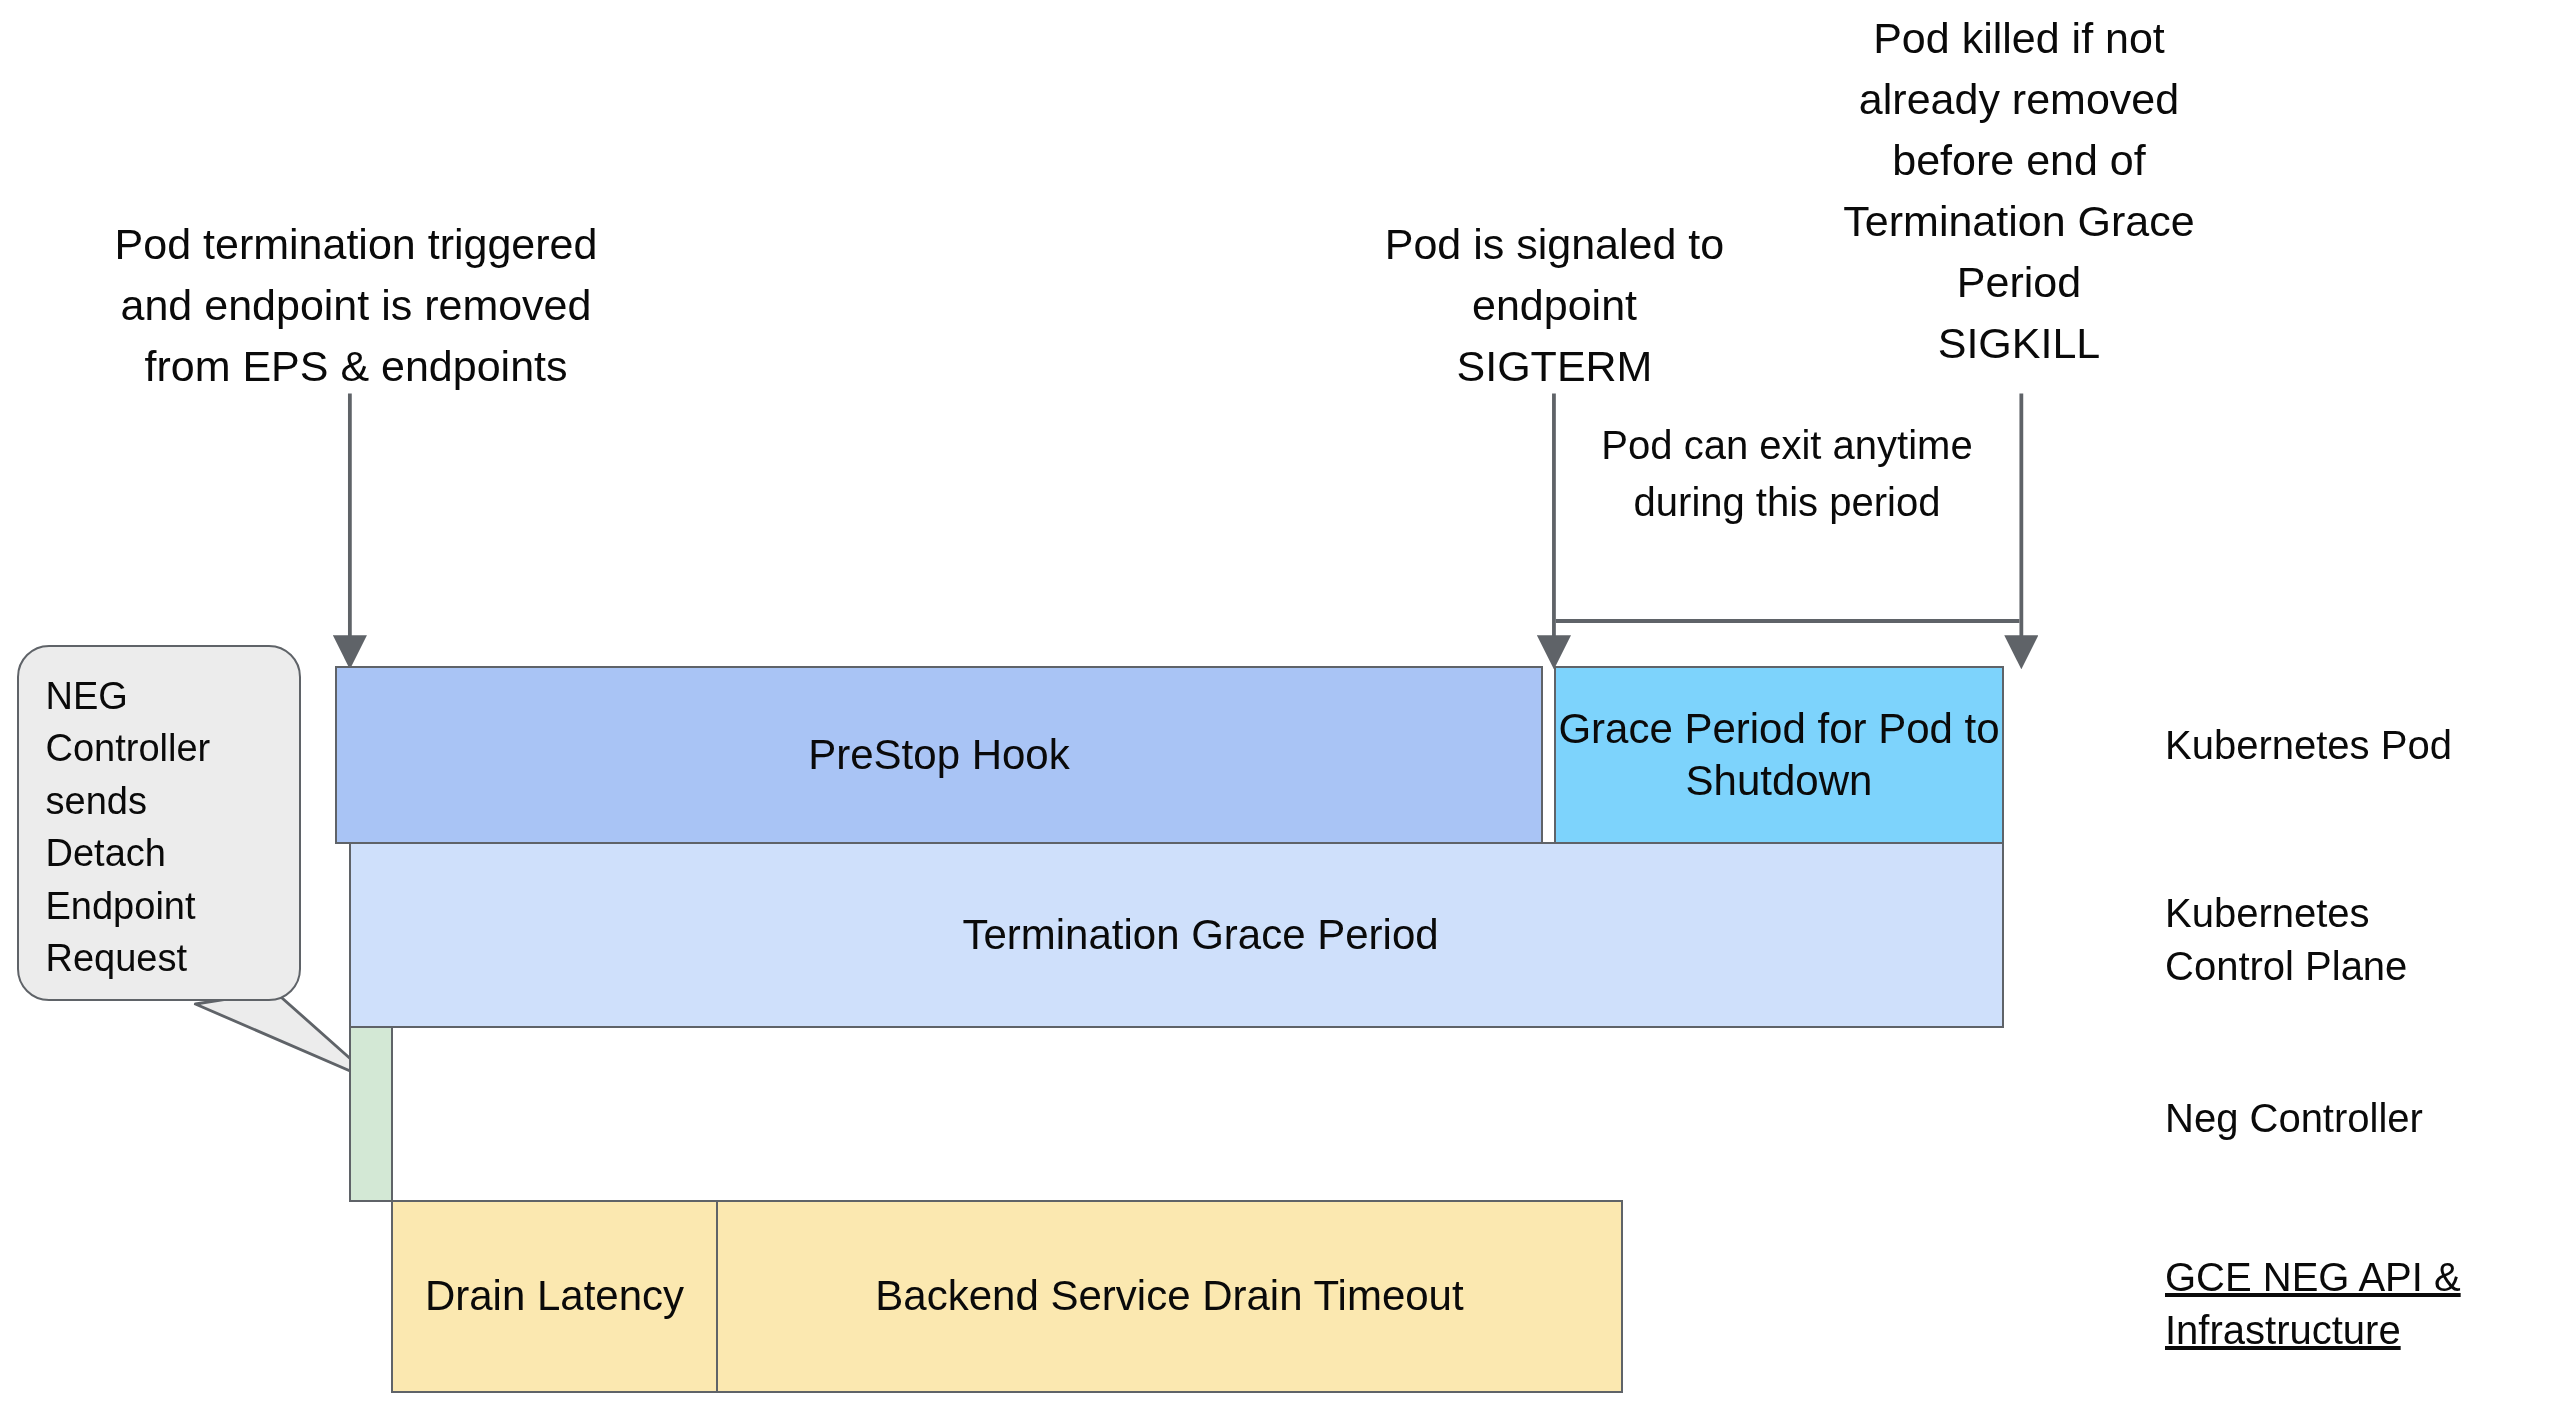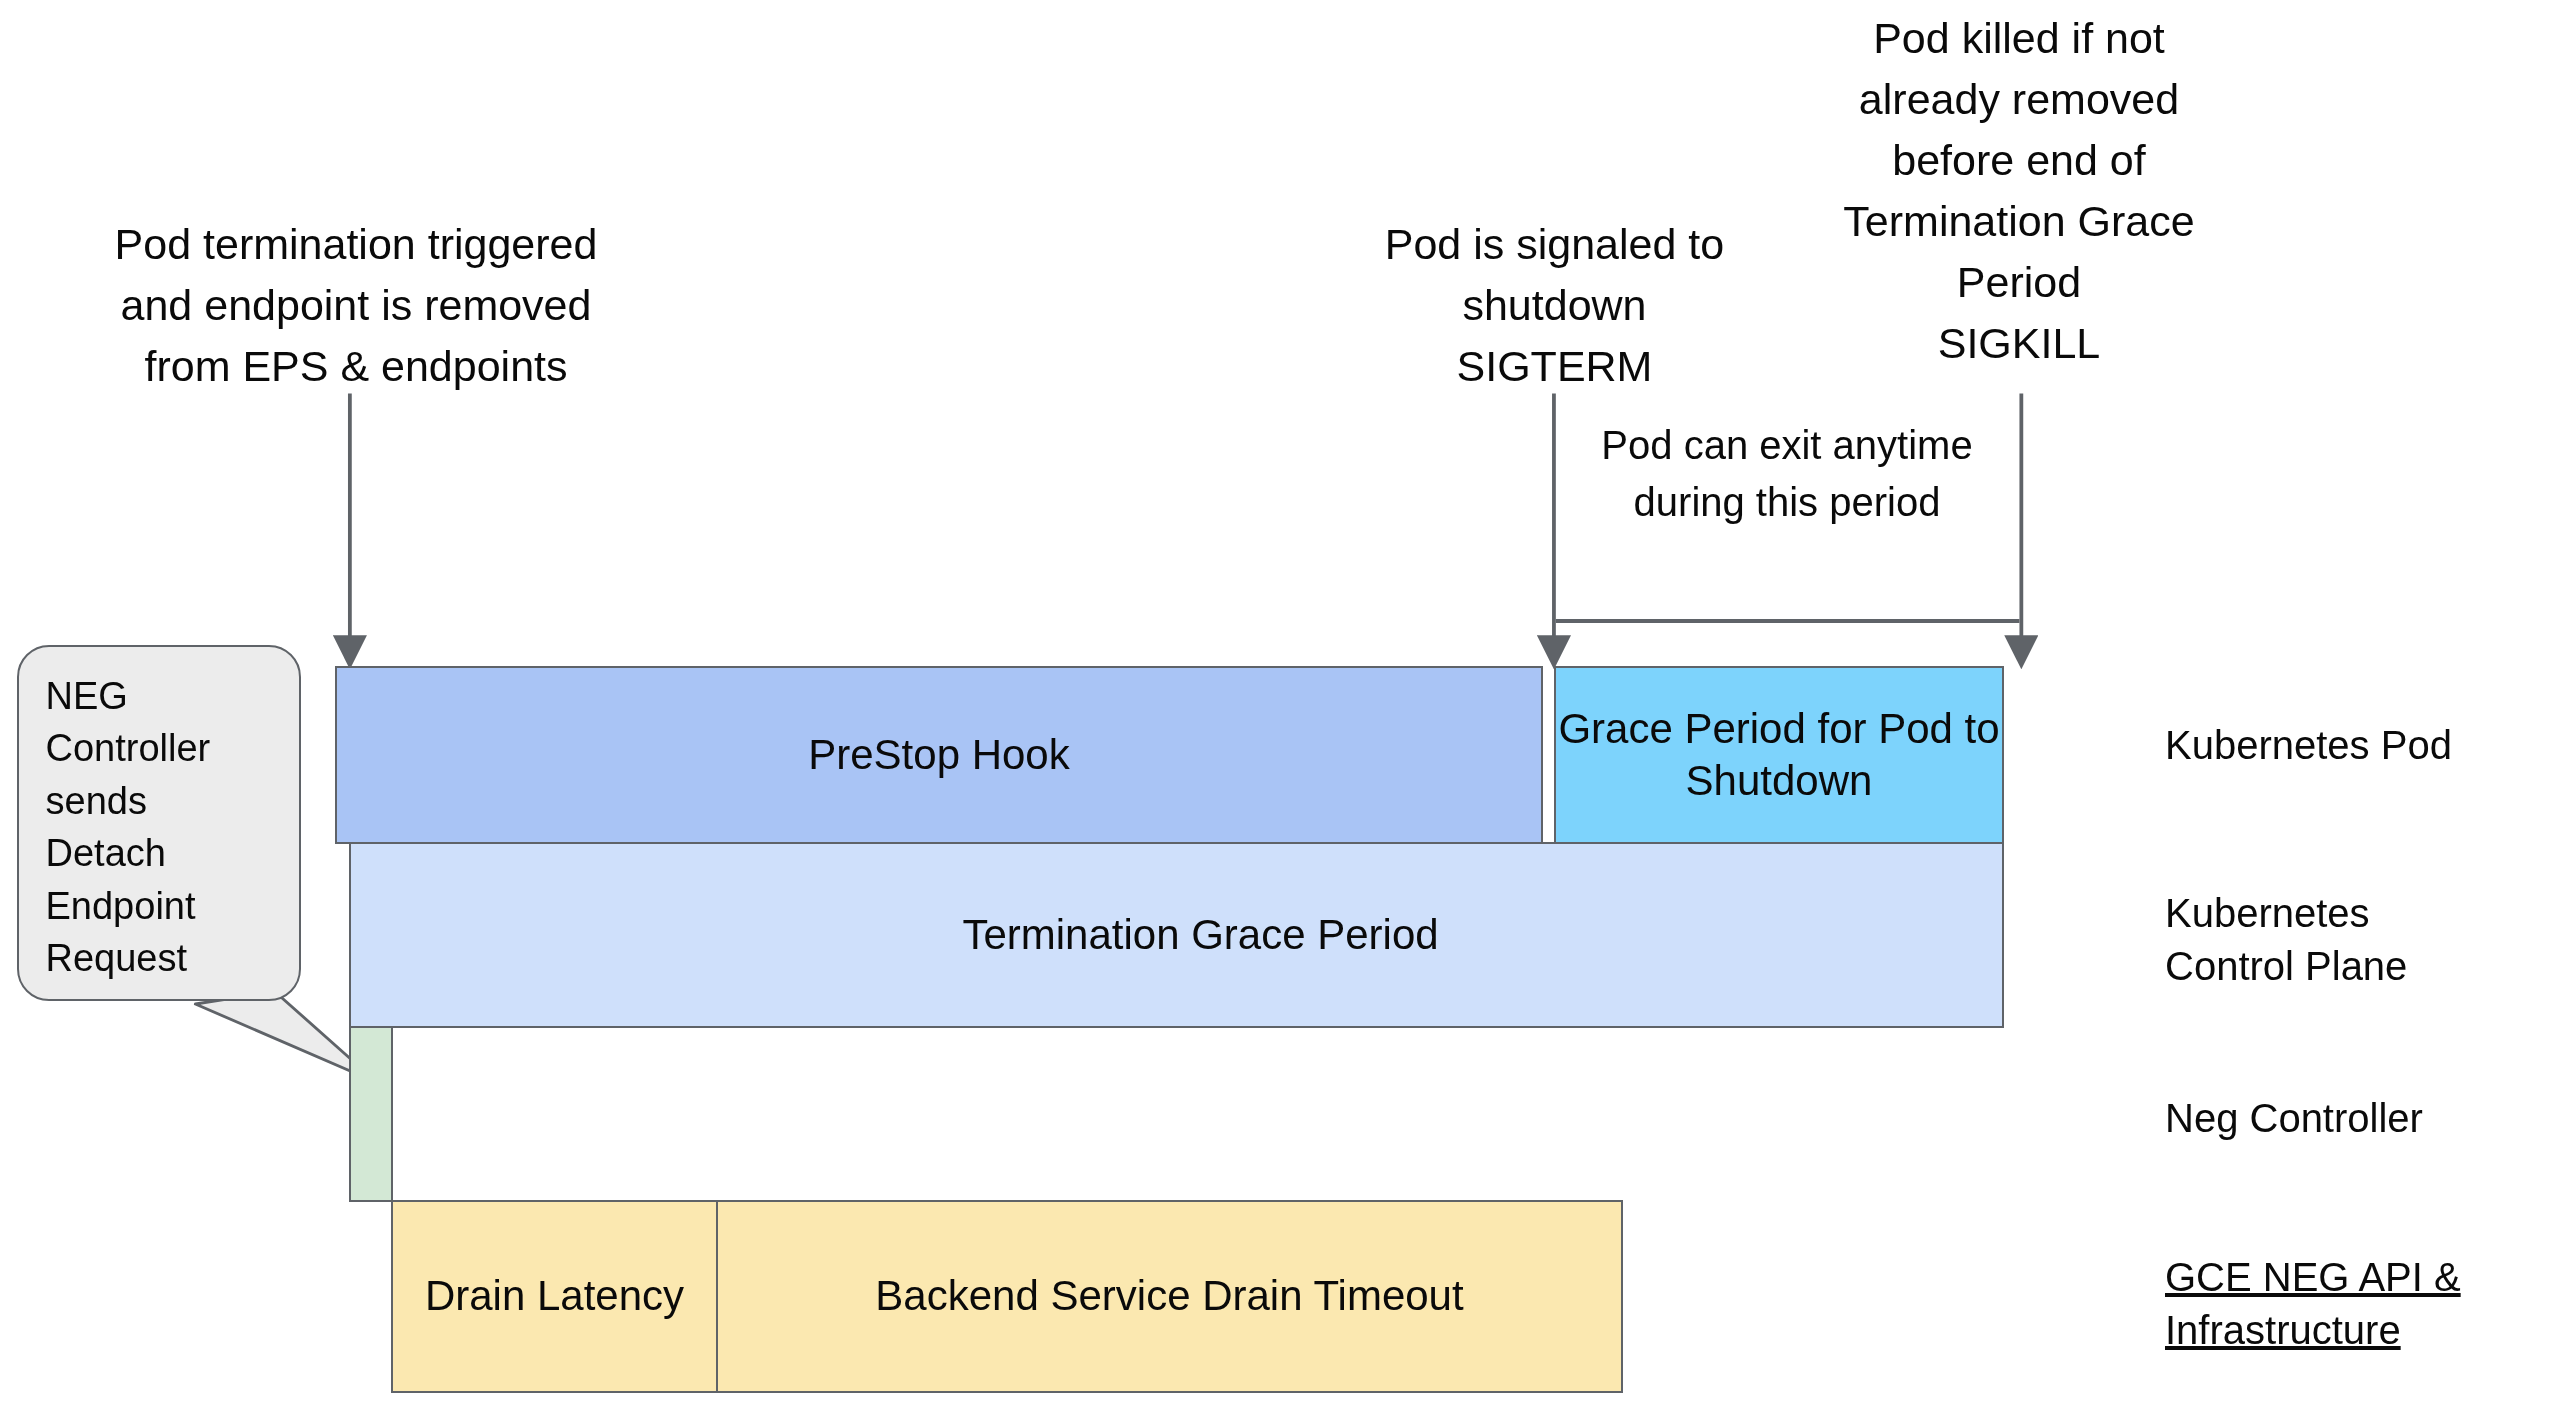--- a/index.html
+++ b/index.html
@@ -86,21 +86,21 @@
     <line x1="1641" y1="655" x2="2130" y2="655" stroke="#5f6368" stroke-width="4"></line>
 
     <path d="M 290 1046 L 398 1142 L 206 1059 Z" fill="#ececec" stroke="#5f6368" stroke-width="3" stroke-linejoin="round"></path>
   </svg>
 
   <div class="abs txt annot" style="left:62px;top:214px;width:588px;">Pod termination triggered
 and endpoint is removed
 from EPS &amp; endpoints</div>
 
   <div class="abs txt annot" style="left:1308px;top:214px;width:493px;">Pod is signaled to
-shutdown
+endpoint
 SIGTERM</div>
 
   <div class="abs txt annot" style="left:1782px;top:7.6px;width:474px;">Pod killed if not
 already removed
 before end of
 Termination Grace
 Period
 SIGKILL</div>
 
   <div class="abs txt annot" style="left:1569px;top:417px;width:436px;font-size:40px;">Pod can exit anytime

